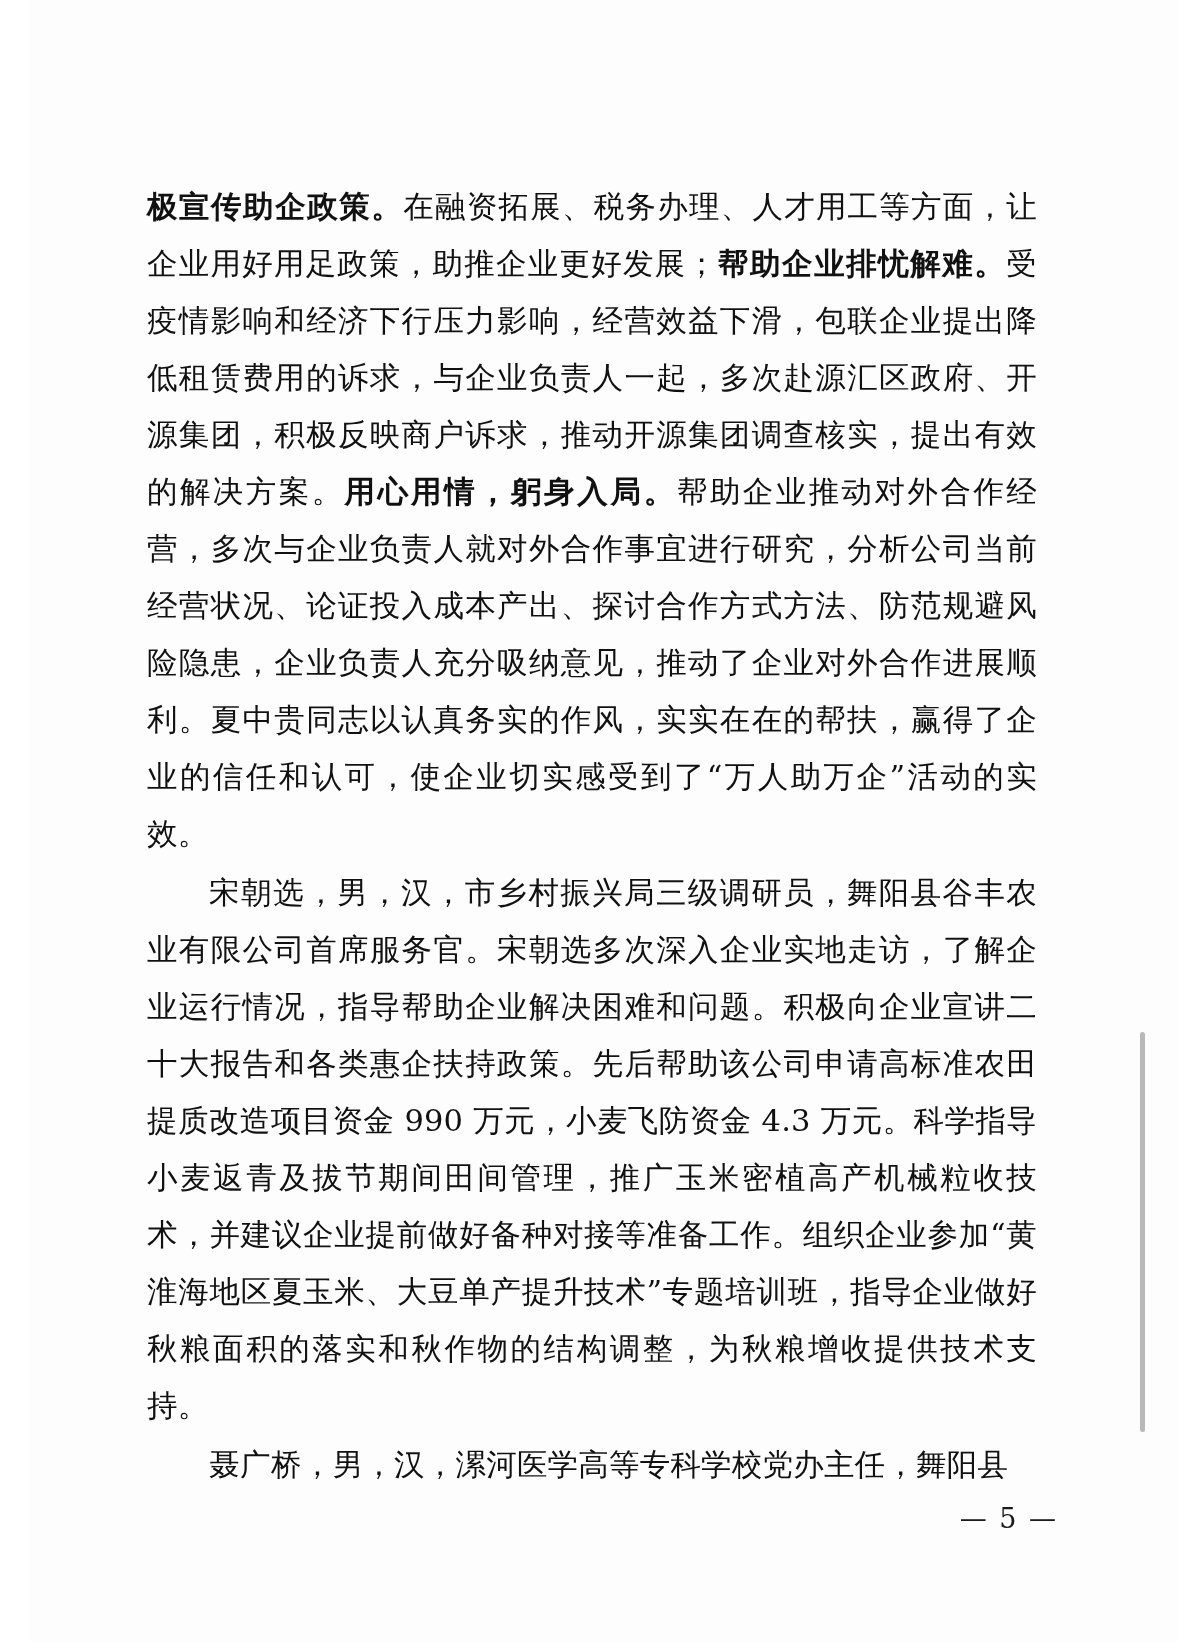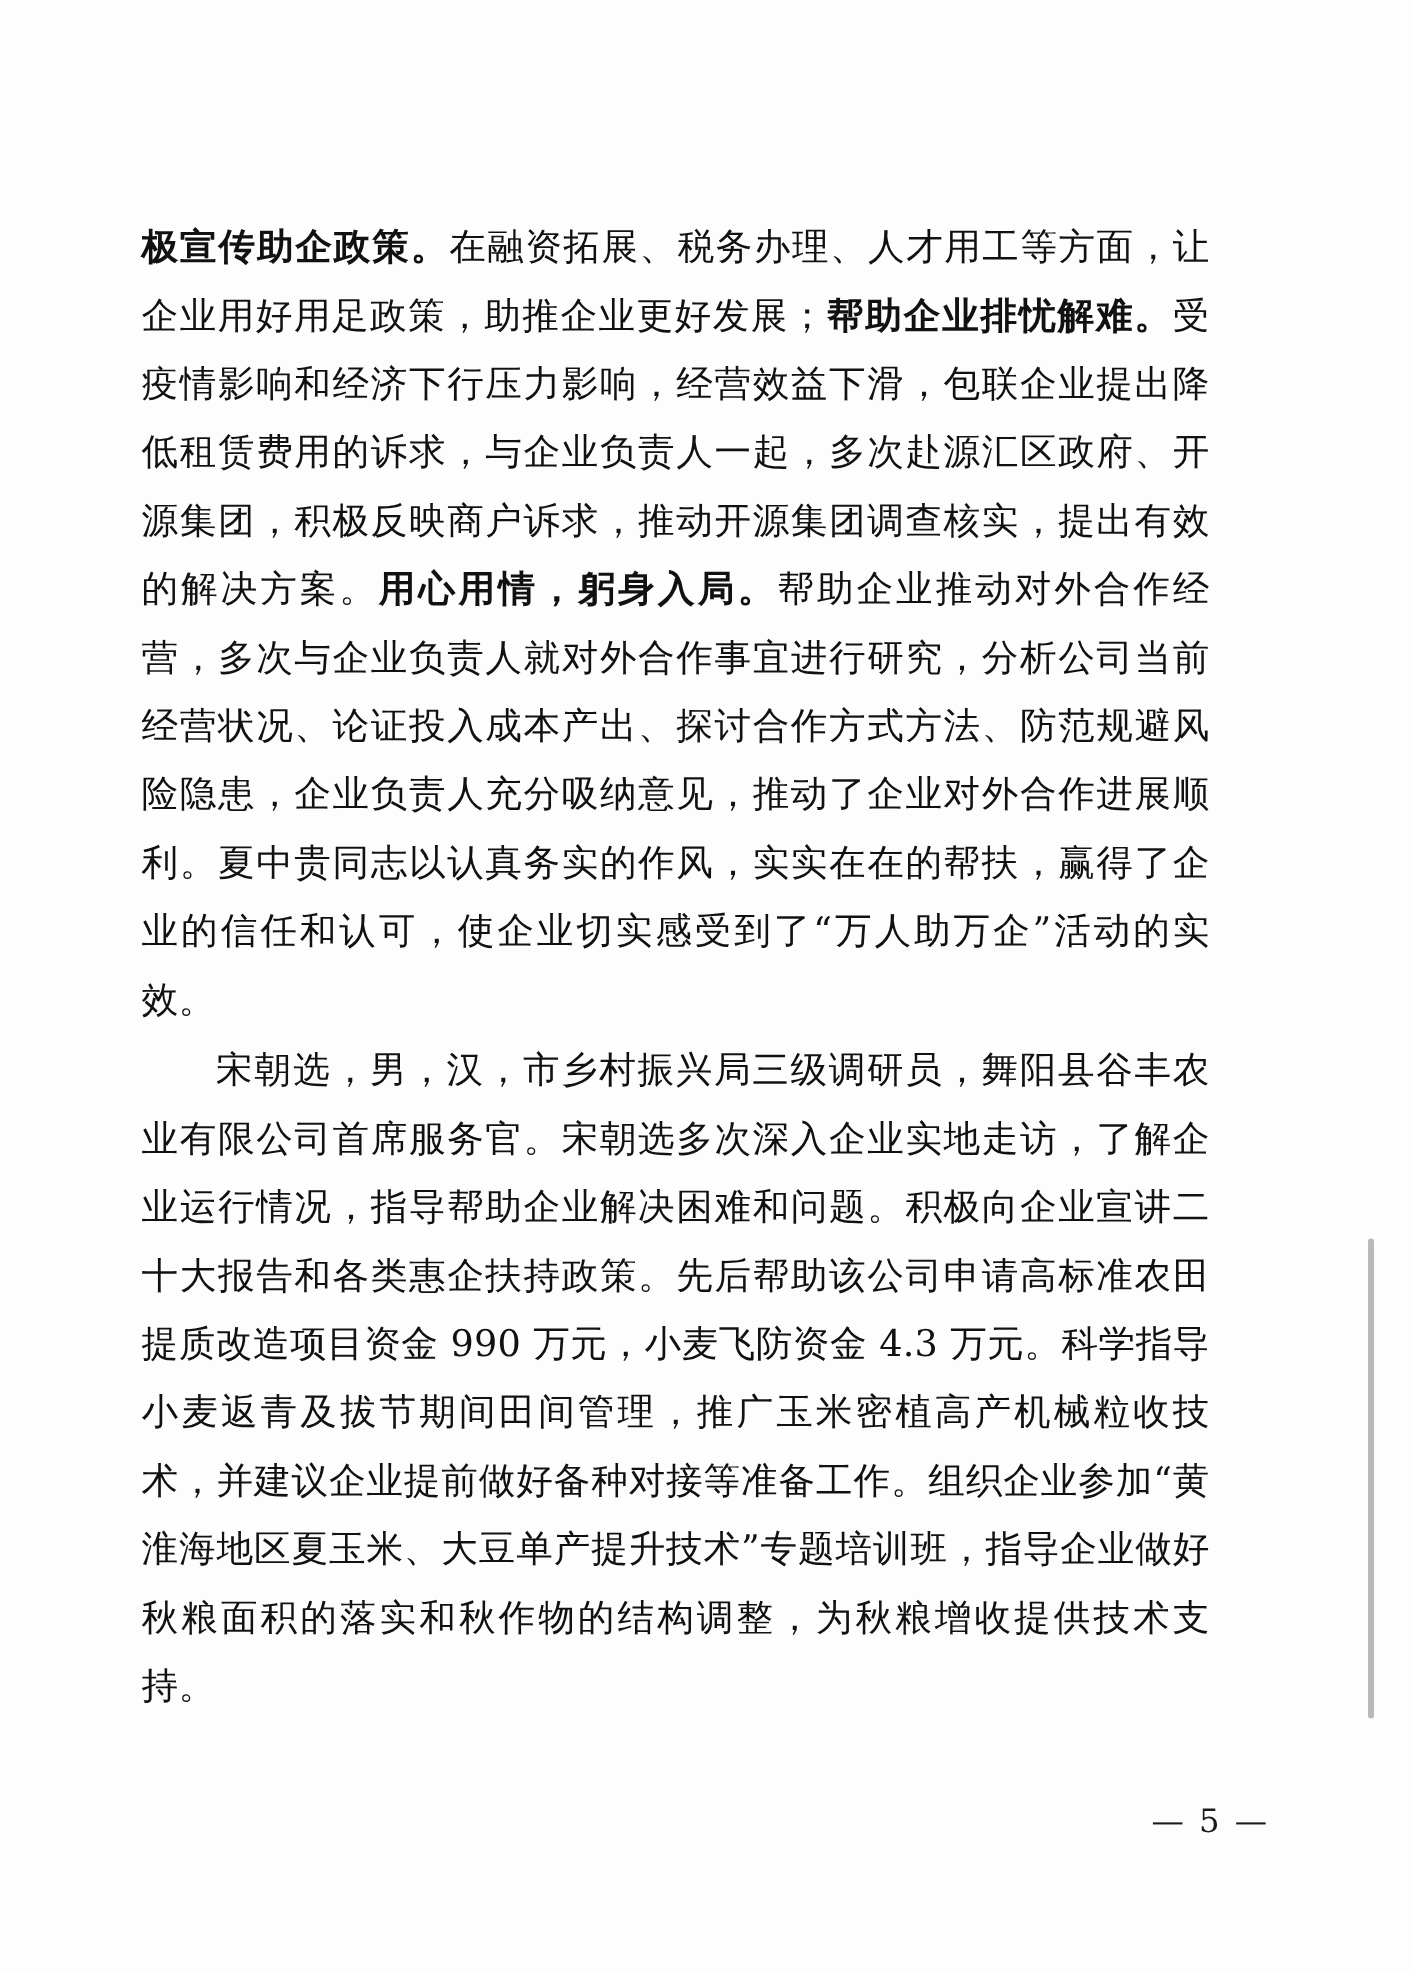--- a/index.html
+++ b/index.html
@@ -15,20 +15,21 @@
     overflow: hidden;
     font-family: "DejaVu Serif", "Liberation Serif", serif;
     color: #1a1a1a;
   }
 
   
   .page {
     position: absolute;
     inset: 0;
     background: #fdfdfd;
+    margin-left: 29px;
   }
 
   
   .text-column {
     position: absolute;
     left: 118px;
     top: 178px;
     width: 890px;
   }
 
@@ -83,19 +84,20 @@
   }
 </style>
 </head>
 <body>
 
 <div class="page">
 
   <div class="text-column">
     <p class="para" id="para-1"><span class="bold">极宣传助企政策。</span><span>在融资拓展、税务办理、人才用工等方面，让企业用好用足政策，助推企业更好发展；</span><span class="bold">帮助企业排忧解难。</span><span>受疫情影响和经济下行压力影响，经营效益下滑，包联企业提出降低租赁费用的诉求，与企业负责人一起，多次赴源汇区政府、开源集团，积极反映商户诉求，推动开源集团调查核实，提出有效的解决方案。</span><span class="bold">用心用情，躬身入局。</span><span>帮助企业推动对外合作经营，多次与企业负责人就对外合作事宜进行研究，分析公司当前经营状况、论证投入成本产出、探讨合作方式方法、防范规避风险隐患，企业负责人充分吸纳意见，推动了企业对外合作进展顺利。夏中贵同志以认真务实的作风，实实在在的帮扶，赢得了企业的信任和认可，使企业切实感受到了“万人助万企”活动的实效。</span></p>
     <p class="para indent" id="para-2"><span class="name">宋朝选</span><span>，男，汉，市乡村振兴局三级调研员，舞阳县谷丰农业有限公司首席服务官。宋朝选多次深入企业实地走访，了解企业运行情况，指导帮助企业解决困难和问题。积极向企业宣讲二十大报告和各类惠企扶持政策。先后帮助该公司申请高标准农田提质改造项目资金 990 万元，小麦飞防资金 4.3 万元。科学指导小麦返青及拔节期间田间管理，推广玉米密植高产机械粒收技术，并建议企业提前做好备种对接等准备工作。组织企业参加“黄淮海地区夏玉米、大豆单产提升技术”专题培训班，指导企业做好秋粮面积的落实和秋作物的结构调整，为秋粮增收提供技术支持。</span></p>
+    <p class="para indent" id="para-3"><span class="name">聂广桥</span><span>，男，汉，漯河医学高等专科学校党办主任，舞阳县</span></p>
   </div>
 
   <div class="footer">— 5 —</div>
 
   <div class="edge-rule"></div>
 
 </div>
 
 </body></html>

